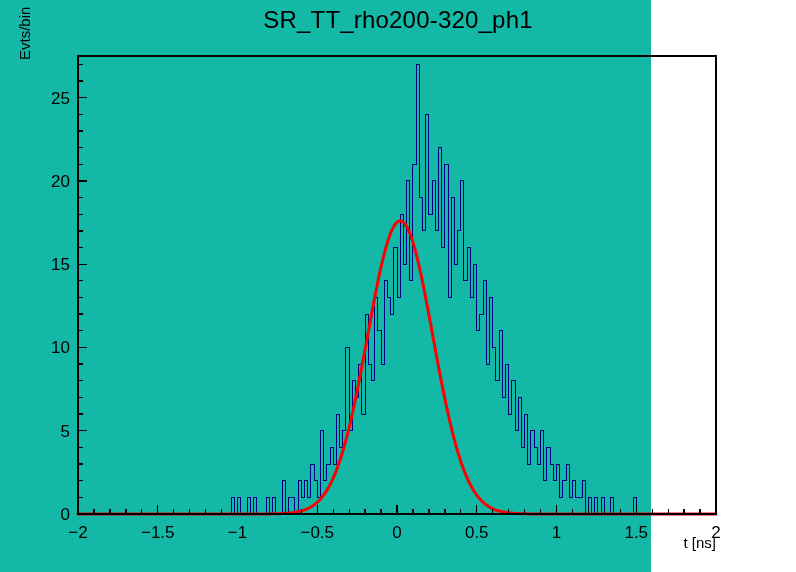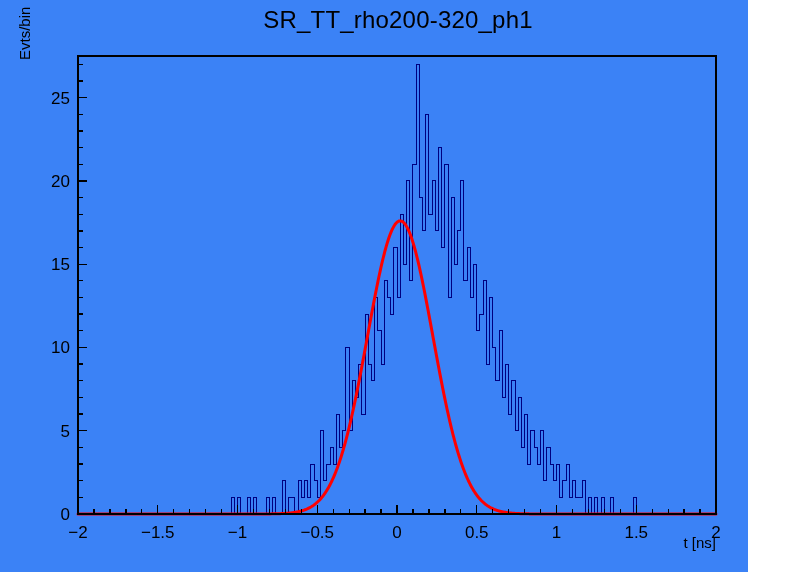--- a/index.html
+++ b/index.html
@@ -8,23 +8,23 @@
     background: #ffffff;
   }
   body {
     width: 796px;
     height: 572px;
     font-family: "Liberation Sans", sans-serif;
     overflow: hidden;
   }
   #canvas-root {
     position: relative;
-    width: 748px;
+    width: 651px;
     height: 572px;
-    background: #3b82f6;
+    background: #14b8a6;
   }
   #plot-title {
     position: absolute;
     left: 0;
     top: 6px;
     width: 796px;
     text-align: center;
     font-size: 24px;
     font-weight: normal;
     color: #000000;

